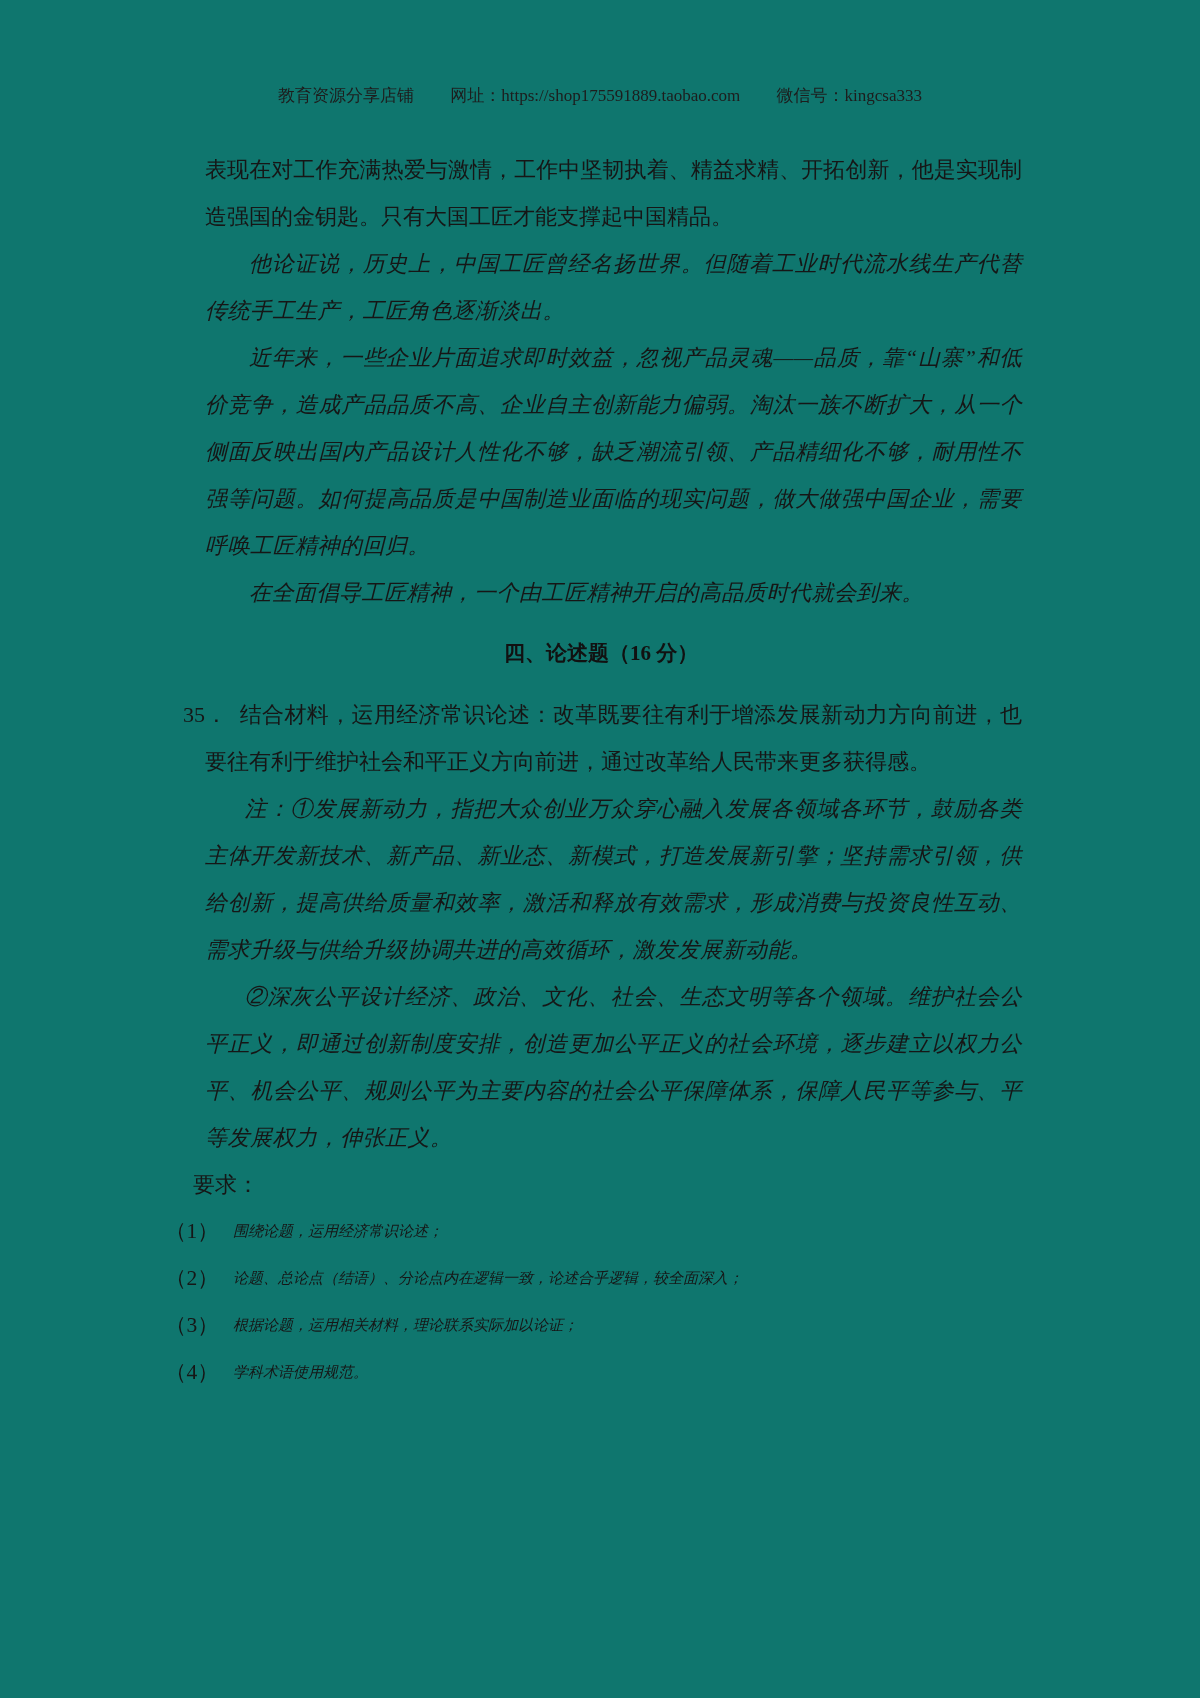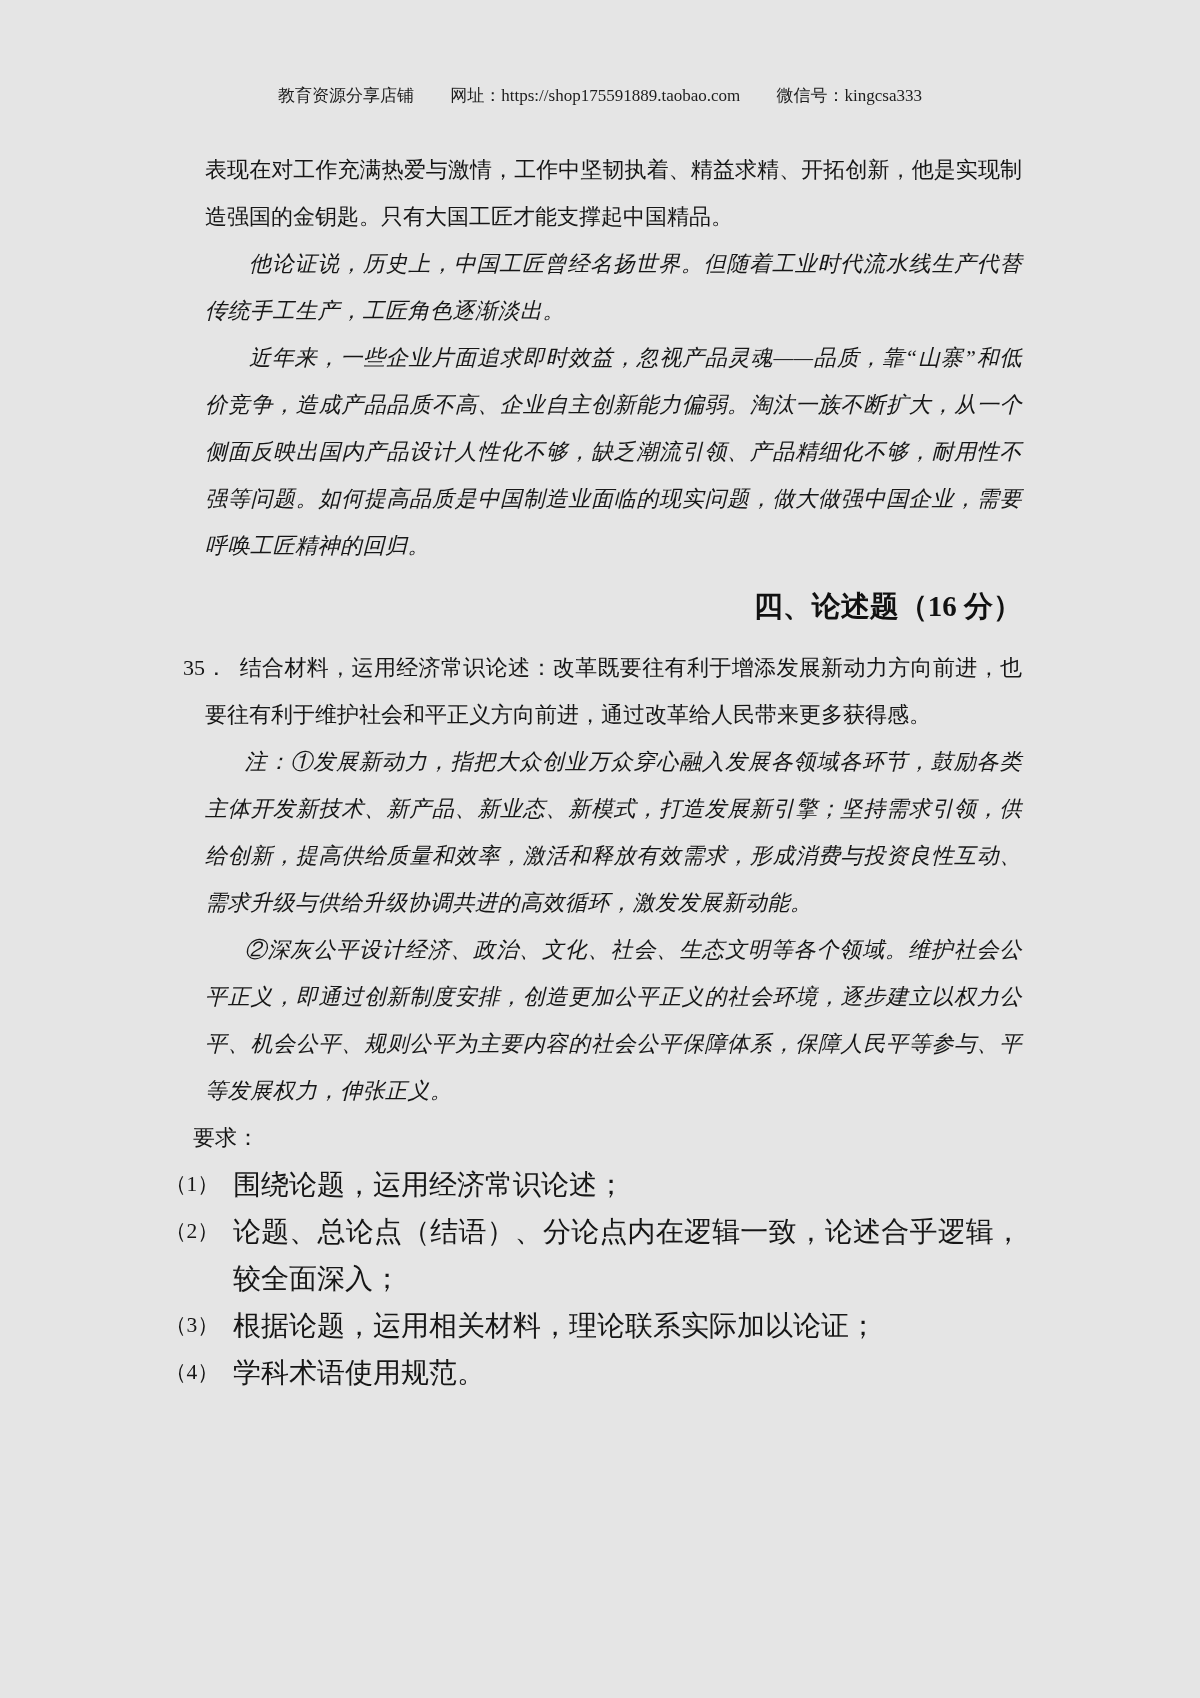--- a/index.html
+++ b/index.html
@@ -4,21 +4,21 @@
 <style>
   html, body {
     margin: 0;
     padding: 0;
     background: #ffffff;
   }
   .page {
     position: relative;
     width: 1200px;
     height: 1698px;
-    background: #e5e5e5;
+    background: #0f766e;
     color: #161616;
     font-family: "Liberation Serif", "DejaVu Serif", serif;
     overflow: hidden;
   }
   .shop-header {
     position: absolute;
     top: 84px;
     left: 0;
     width: 1200px;
     text-align: center;
@@ -42,46 +42,47 @@
   }
   .song { font-style: normal; }
   .kai {
     font-style: italic;
     letter-spacing: 0.5px;
   }
   .indent { text-indent: 2em; }
   .note-indent { text-indent: 1.8em; }
   .section-heading {
     margin: 14px 0 14px -25px;
-    font-size: 29px;
+    font-size: 21px;
     font-weight: bold;
     line-height: 47px;
     color: #111111;
-    text-align: right;
+    text-align: center;
   }
   .question-stem-p { text-indent: -22px; }
   .qnum { padding-right: 12px; margin-top: 16px; }
   .req-label { margin-left: -12px; }
   .req-row {
     display: flex;
     margin-left: -40px;
     align-items: flex-start;
   }
   .req-num {
     flex: 0 0 68px;
     font-size: 21.5px;
     line-height: 47px;
     color: #161616;
   }
   .req-text {
     flex: 1 1 auto;
-    font-size: 28px;
+    font-size: 15px;
     line-height: 47px;
     color: #161616;
     text-align: justify;
+    font-style: italic;
   }
 </style>
 </head>
 <body>
 
 <div class="page">
 
   <div class="shop-header">
     <span class="seg">教育资源分享店铺</span>
     <span class="seg">网址：https://shop175591889.taobao.com</span>
@@ -89,20 +90,21 @@
   </div>
 
   <div class="content">
 
     <p class="song">表现在对工作充满热爱与激情，工作中坚韧执着、精益求精、开拓创新，他是实现制造强国的金钥匙。只有大国工匠才能支撑起中国精品。</p>
 
     <p class="kai indent">他论证说，历史上，中国工匠曾经名扬世界。但随着工业时代流水线生产代替传统手工生产，工匠角色逐渐淡出。</p>
 
     <p class="kai indent">近年来，一些企业片面追求即时效益，忽视产品灵魂——品质，靠“山寨”和低价竞争，造成产品品质不高、企业自主创新能力偏弱。淘汰一族不断扩大，从一个侧面反映出国内产品设计人性化不够，缺乏潮流引领、产品精细化不够，耐用性不强等问题。如何提高品质是中国制造业面临的现实问题，做大做强中国企业，需要呼唤工匠精神的回归。</p>
 
+    <p class="kai indent">在全面倡导工匠精神，一个由工匠精神开启的高品质时代就会到来。</p>
 
 
     <p class="section-heading">四、论述题（16 分）</p>
 
     <p class="song question-stem-p"><span class="qnum">35．</span><span>结合材料，运用经济常识论述：改革既要往有利于增添发展新动力方向前进，也要往有利于维护社会和平正义方向前进，通过改革给人民带来更多获得感。</span></p>
 
     <p class="kai note-indent">注：①发展新动力，指把大众创业万众穿心融入发展各领域各环节，鼓励各类主体开发新技术、新产品、新业态、新模式，打造发展新引擎；坚持需求引领，供给创新，提高供给质量和效率，激活和释放有效需求，形成消费与投资良性互动、需求升级与供给升级协调共进的高效循环，激发发展新动能。</p>
 
     <p class="kai note-indent">②深灰公平设计经济、政治、文化、社会、生态文明等各个领域。维护社会公平正义，即通过创新制度安排，创造更加公平正义的社会环境，逐步建立以权力公平、机会公平、规则公平为主要内容的社会公平保障体系，保障人民平等参与、平等发展权力，伸张正义。</p>
 

